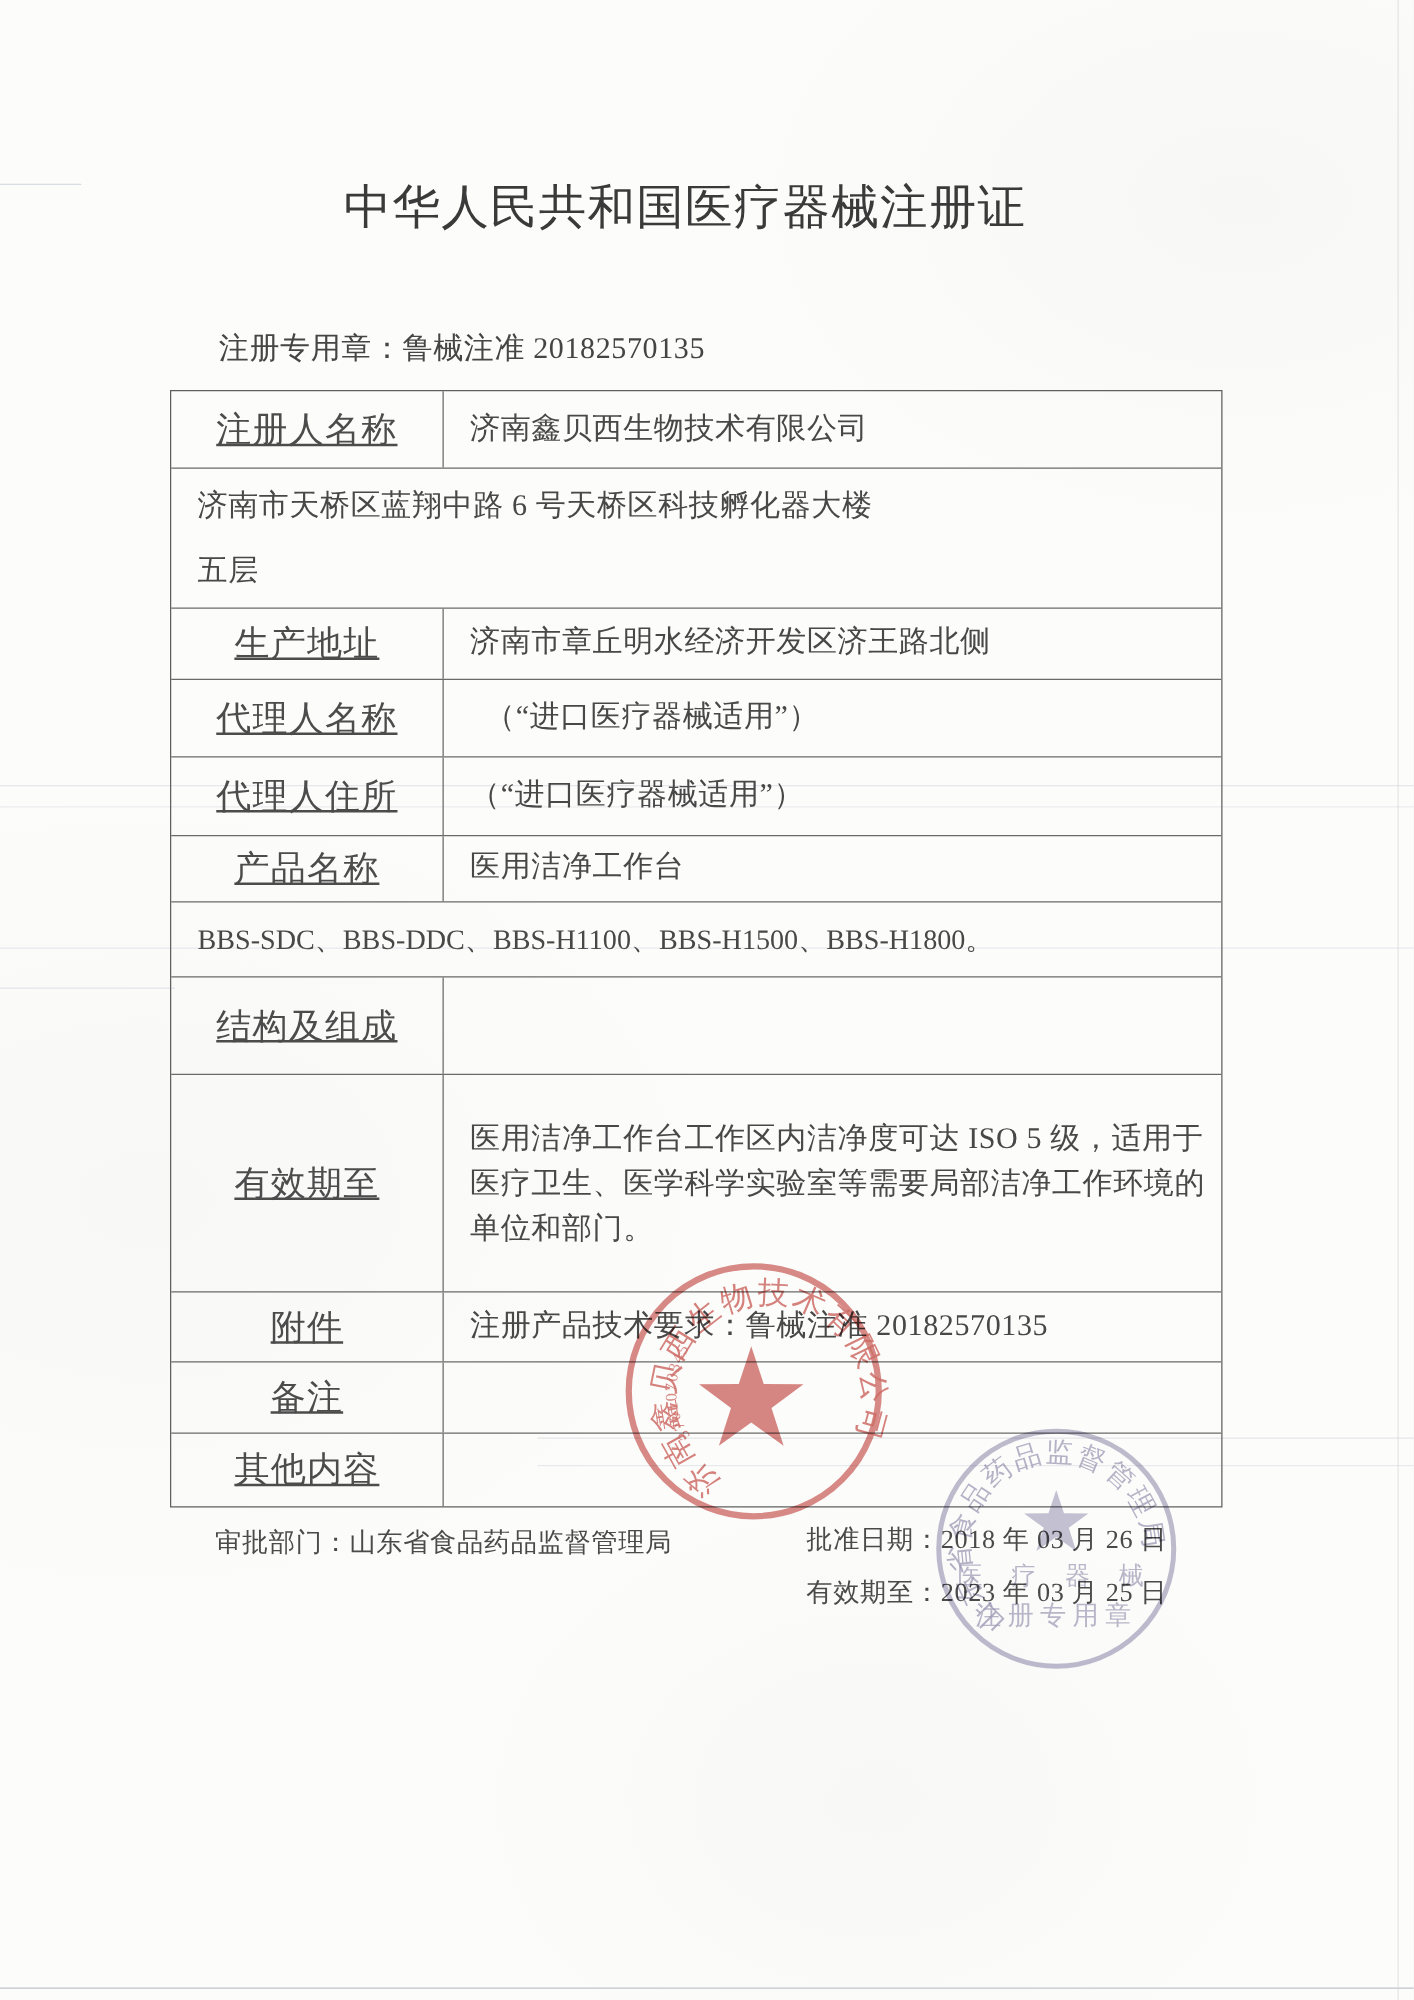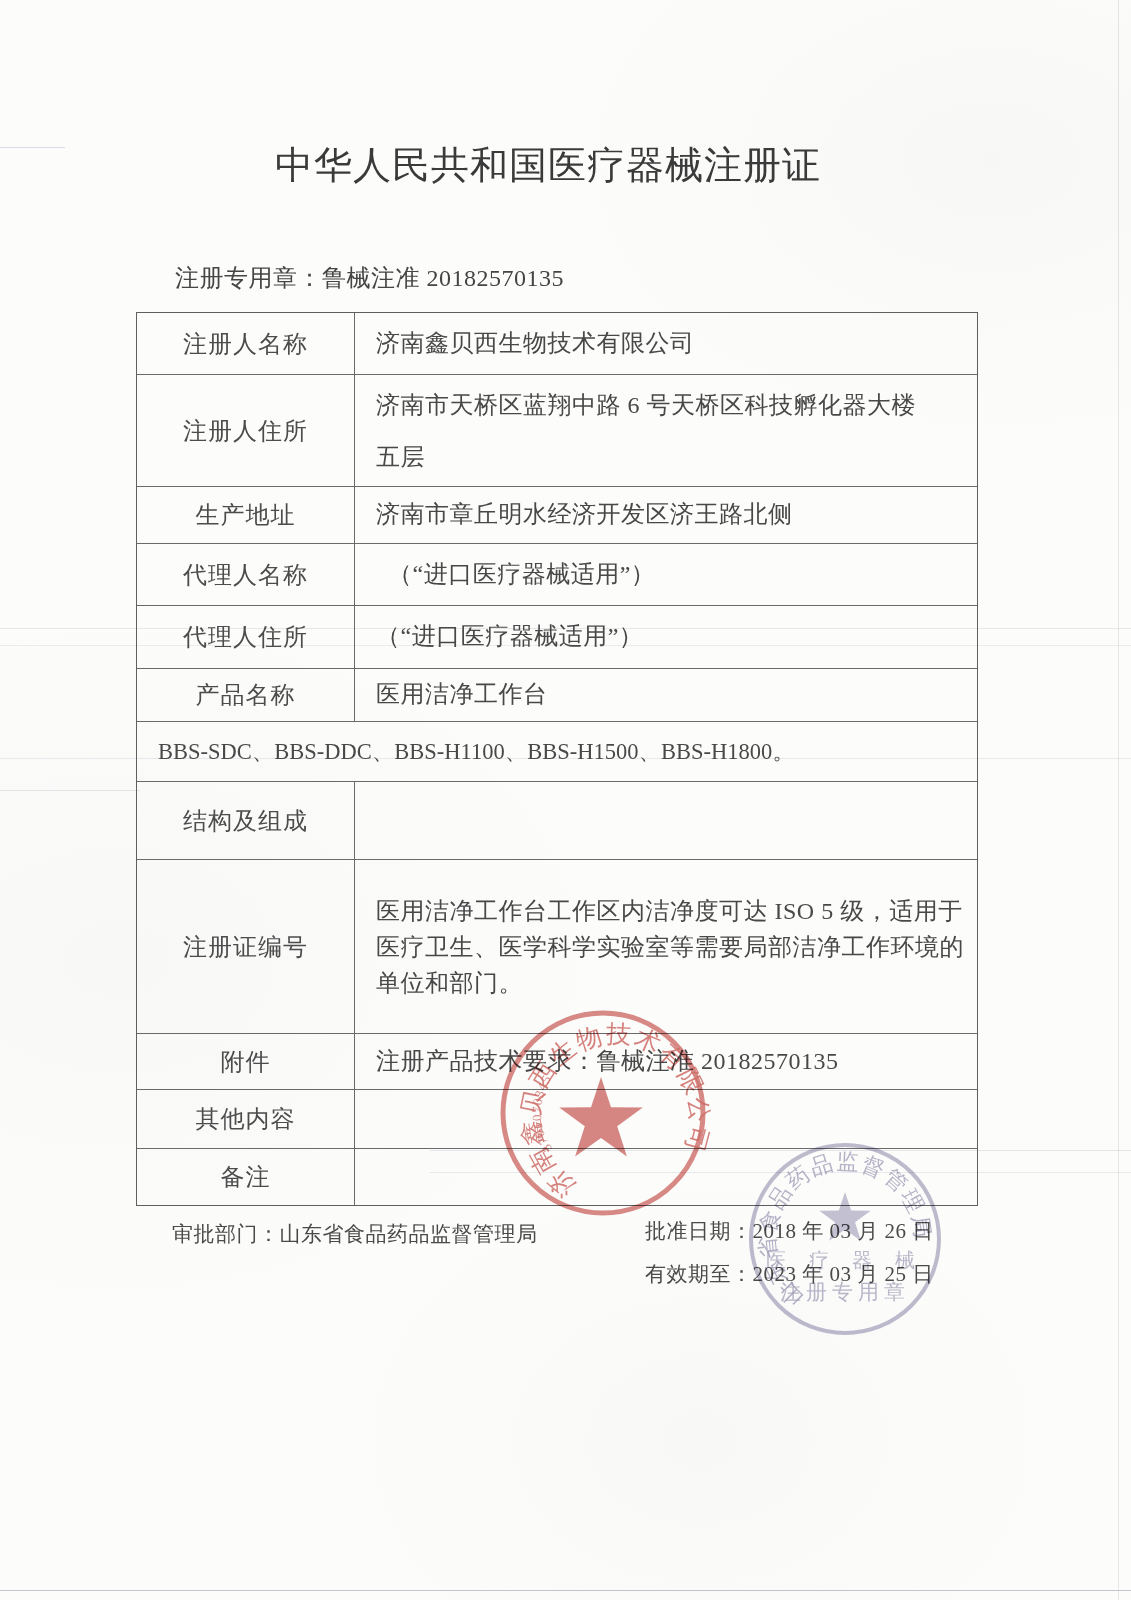--- a/index.html
+++ b/index.html
@@ -34,22 +34,22 @@
     position:absolute;left:136px;top:312px;width:842px;
     border:1px solid #5f5f5f;
     box-sizing:border-box;
   }
   .trow{display:flex;box-sizing:border-box;}
   .trow + .trow{border-top:1px solid #6a6a6a;}
   .tlabel{
     width:218px;flex:0 0 218px;
     border-right:1px solid #6a6a6a;
     display:flex;align-items:center;justify-content:center;
-    font-size:24px;letter-spacing:1px;color:#4c4c4c;
-    box-sizing:border-box;text-align:center;
+    font-size:28px;letter-spacing:1px;color:#4c4c4c;
+    box-sizing:border-box;text-align:center;text-decoration:underline;
   }
   .tvalue{
     flex:1 1 auto;
     display:flex;align-items:center;
     padding-left:21px;box-sizing:border-box;
     font-size:24px;letter-spacing:0.5px;color:#484848;
     line-height:1.4;
   }
   .r0{height:61px;} .r1{height:112px;} .r2{height:57px;} .r3{height:62px;gap:12px;}
   .r4{height:63px;} .r5{height:53px;} .r6{height:60px;} .r7{height:78px;}
@@ -96,21 +96,20 @@
   </div>
 
   <div class="cert-table">
     <div class="trow r0">
       <div class="tlabel">注册人名称</div>
       <div class="tvalue">
           <span>济南鑫贝西生物技术有限公司</span>
         </div>
     </div>
     <div class="trow r1">
-      <div class="tlabel">注册人住所</div>
       <div class="tvalue">
           <span>济南市天桥区蓝翔中路 6 号天桥区科技孵化器大楼五层</span>
         </div>
     </div>
     <div class="trow r2">
       <div class="tlabel">生产地址</div>
       <div class="tvalue">
           <span>济南市章丘明水经济开发区济王路北侧</span>
         </div>
     </div>
@@ -134,39 +133,39 @@
     </div>
     <div class="trow r6">
       <div class="tvalue">
           <span>BBS-SDC、BBS-DDC、BBS-H1100、BBS-H1500、BBS-H1800。</span>
         </div>
     </div>
     <div class="trow r7">
       <div class="tlabel">结构及组成</div>
     </div>
     <div class="trow r8">
-      <div class="tlabel">注册证编号</div>
+      <div class="tlabel">有效期至</div>
       <div class="tvalue">
           <span>医用洁净工作台工作区内洁净度可达 ISO 5 级，适用于医疗卫生、医学科学实验室等需要局部洁净工作环境的单位和部门。</span>
         </div>
     </div>
     <div class="trow r9">
       <div class="tlabel">附件</div>
       <div class="tvalue">
           <span>注册产品技术要求：鲁械注准 20182570135</span>
         </div>
     </div>
+    <div class="trow r11">
+      <div class="tlabel">备注</div>
+      <div class="tvalue">
+          <span></span>
+        </div>
+    </div>
     <div class="trow r10">
       <div class="tlabel">其他内容</div>
-      <div class="tvalue">
-          <span></span>
-        </div>
-    </div>
-    <div class="trow r11">
-      <div class="tlabel">备注</div>
       <div class="tvalue">
           <span></span>
         </div>
     </div>
   </div>
 
   <div class="footer-dept">
     <span>审批部门：</span><span>山东省食品药品监督管理局</span>
   </div>
   <div class="footer-dates">

